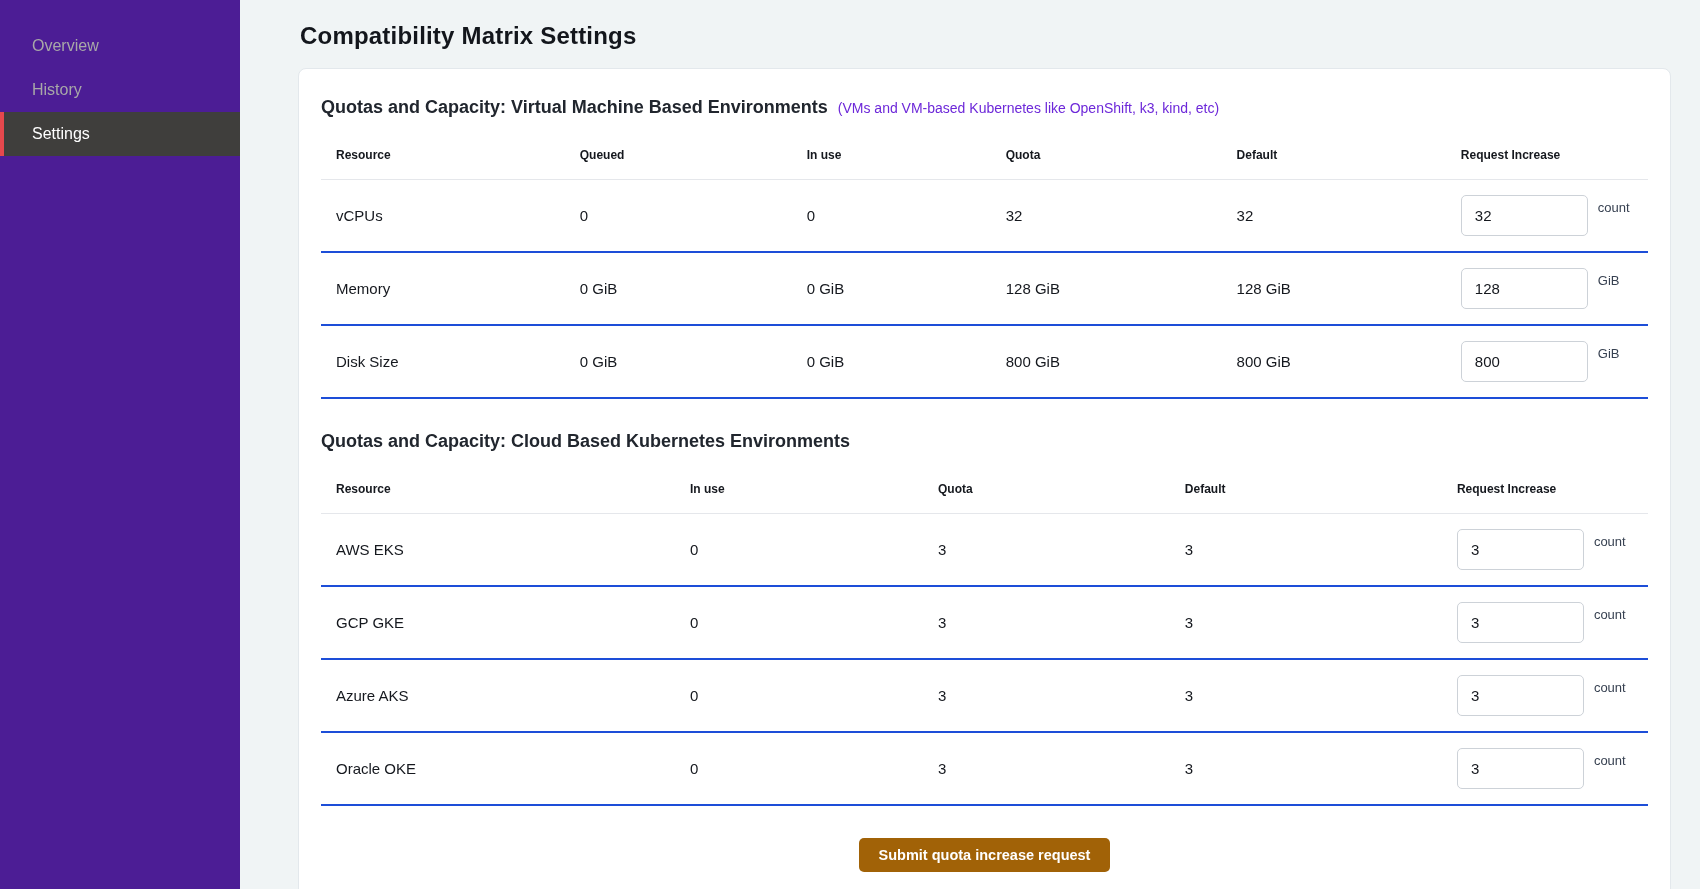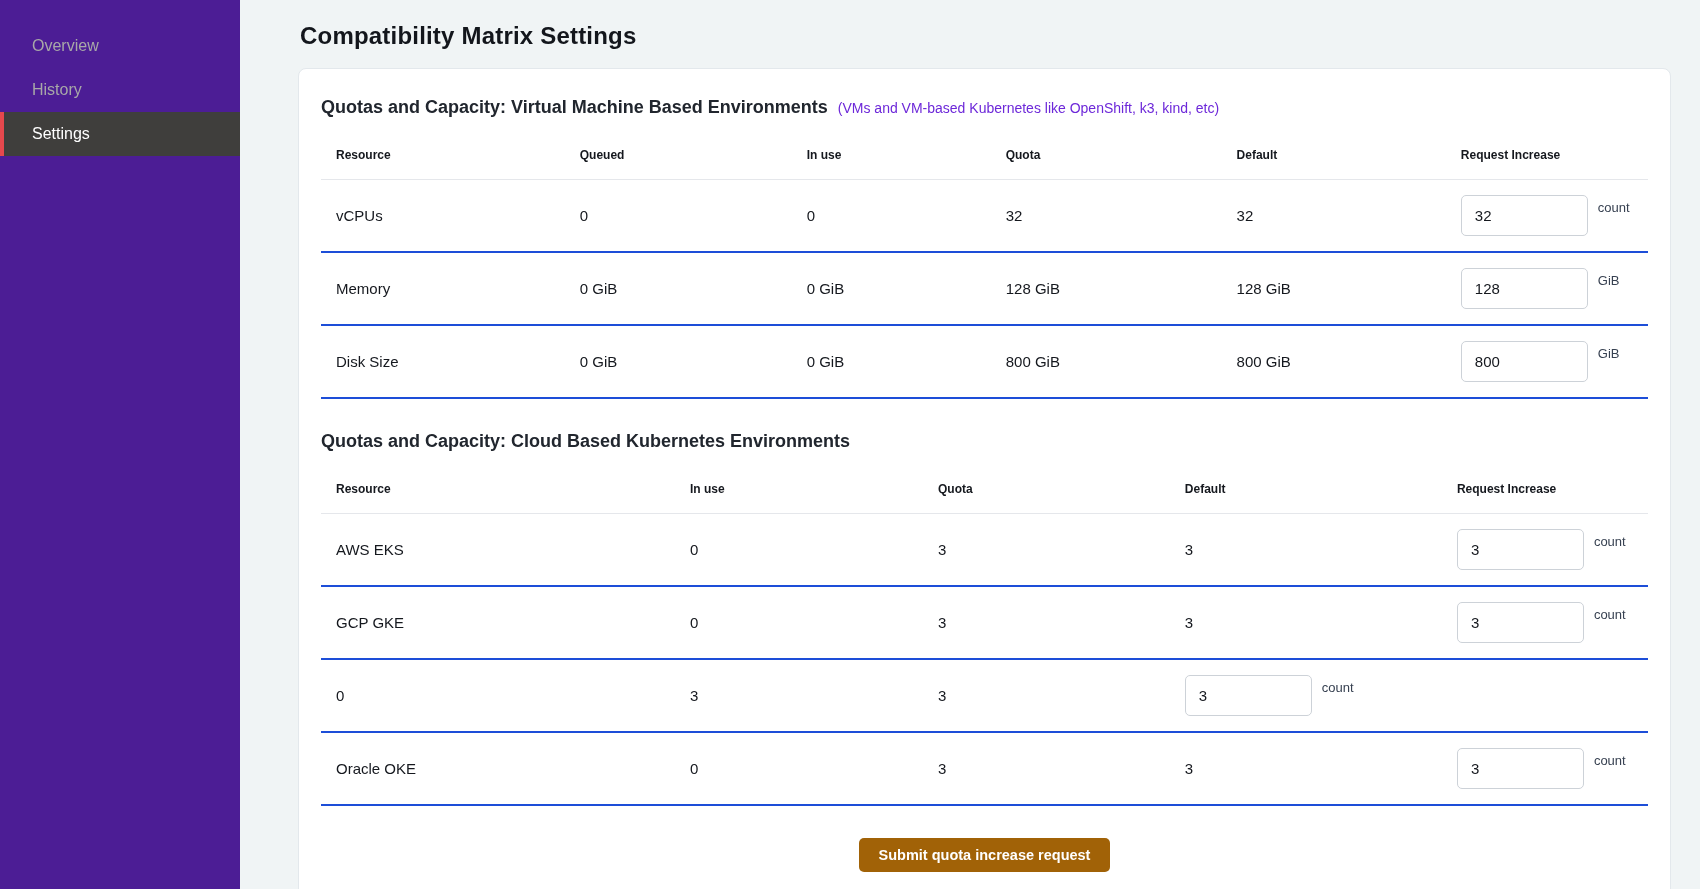--- a/index.html
+++ b/index.html
@@ -175,20 +175,21 @@
           <div class="td">0</div>
           <div class="td">3</div>
           <div class="td">3</div>
           <div class="td increase-cell">
             <input type="text" class="increase-input" value="3" style="">
             <span class="unit">count</span>
           </div>
         </div>
 
         <div class="grid cloud-cols trow">
+          <div class="td resource">Azure AKS</div>
           <div class="td">0</div>
           <div class="td">3</div>
           <div class="td">3</div>
           <div class="td increase-cell">
             <input type="text" class="increase-input" value="3" style="">
             <span class="unit">count</span>
           </div>
         </div>
 
         <div class="grid cloud-cols trow">

